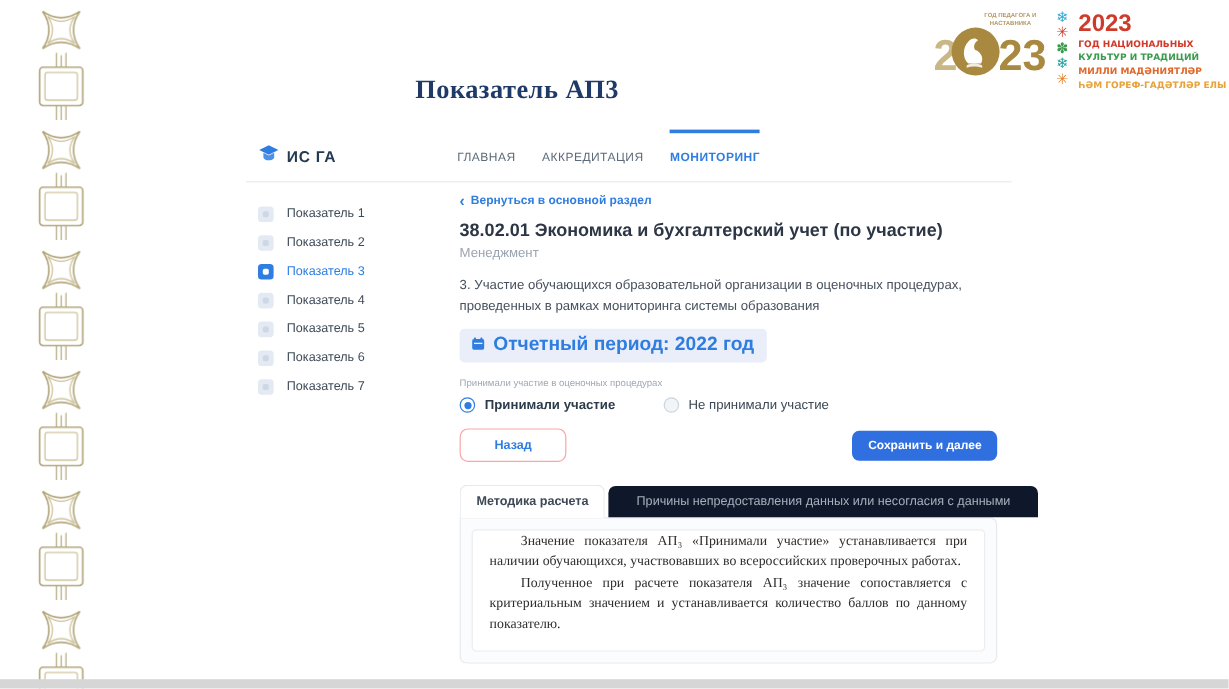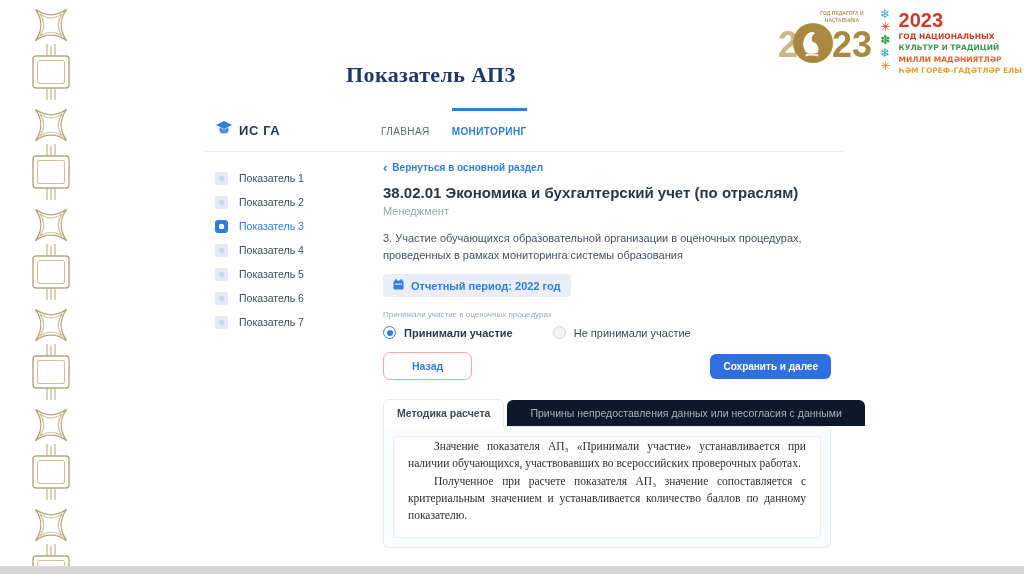--- a/index.html
+++ b/index.html
@@ -61,21 +61,21 @@
   .side-item.active .side-label { color:#2f7de1; }
 
   .content { position:absolute; left:178px; top:54px; width:450px; }
   .back-link { display:flex; align-items:center; gap:5px; color:#2f7de1; font-size:10px;
     font-weight:bold; cursor:pointer; }
   .back-chevron { font-size:13px; line-height:10px; }
   .content h1 { margin-top:11px; font-size:15px; font-weight:bold; color:#2c3644; }
   .subtitle { margin-top:4px; font-size:11px; color:#9aa4b0; }
   .question { margin-top:13px; font-size:11px; color:#46515d; line-height:1.5; width:448px; }
   .badge { margin-top:11px; display:inline-flex; gap:7px; align-items:center;
-    background:#e9eef8; border-radius:4px; padding:5px 10px; font-size:11px;
+    background:#e9eef8; border-radius:4px; padding:5px 10px; font-size:16px;
     font-weight:bold; color:#2f7de1; }
   .group-label { margin-top:13px; font-size:8px; color:#9fa9b4; }
   .radio-row { margin-top:7px; display:flex; gap:40px; }
   .radio { display:flex; gap:8px; align-items:center; font-size:11px; color:#2c3a49;
     font-weight:bold; cursor:pointer; }
   .rdot { width:13px; height:13px; border-radius:50%; position:relative; flex:0 0 auto; }
   .rdot.on { border:1px solid #2f7de1; background:#fff; }
   .rdot.on::after { content:""; position:absolute; left:2.5px; top:2.5px; width:6px; height:6px;
     border-radius:50%; background:#2f7de1; }
   .rdot.off { border:1px solid #ccd5df; background:#f2f5f8; }
@@ -163,20 +163,21 @@
         <span>
           <svg width="18" height="16" viewBox="0 0 18 16">
             <path d="M9 1 L17 5 L9 9 L1 5 Z" fill="#2f7de1"></path>
             <path d="M4.5 7.3 V11 C4.5 12.6 7 13.6 9 13.6 C11 13.6 13.5 12.6 13.5 11 V7.3 L9 9.6 Z" fill="#2f7de1" opacity=".85"></path>
           </svg>
         </span>
         <span class="brand-name">ИС ГА</span>
       </div>
       <div class="nav">
         <div class="nav-item">ГЛАВНАЯ</div>
+        <div class="nav-item">АККРЕДИТАЦИЯ</div>
         <div class="nav-item active">МОНИТОРИНГ</div>
       </div>
     </div>
 
     <div class="sidebar">
       <div class="side-item">
         <span class="side-icon"></span>
         <span class="side-label">Показатель 1</span>
       </div>
       <div class="side-item">
@@ -205,21 +206,21 @@
       </div>
     </div>
 
     <div class="content">
 
       <div class="back-link">
         <span class="back-chevron">‹</span>
         <span>Вернуться в основной раздел</span>
       </div>
 
-      <h1>38.02.01 Экономика и бухгалтерский учет (по отраслям)</h1>
+      <h1>38.02.01 Экономика и бухгалтерский учет (по участие)</h1>
       <div class="subtitle">Менеджмент</div>
 
       <div class="question">3. Участие обучающихся образовательной организации в оценочных процедурах, проведенных в рамках мониторинга системы образования</div>
 
       <div class="badge">
         <span>
           <svg width="11" height="11" viewBox="0 0 11 11">
             <rect x="0.5" y="1.5" width="10" height="9" rx="1.5" fill="#2f7de1"></rect>
             <rect x="2" y="0" width="1.6" height="3" rx="0.8" fill="#2f7de1"></rect>
             <rect x="7.4" y="0" width="1.6" height="3" rx="0.8" fill="#2f7de1"></rect>

